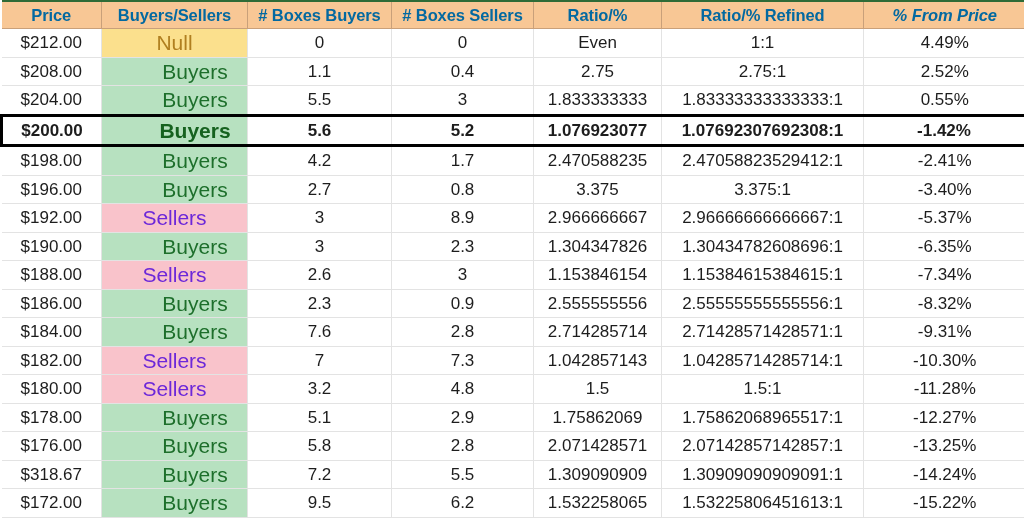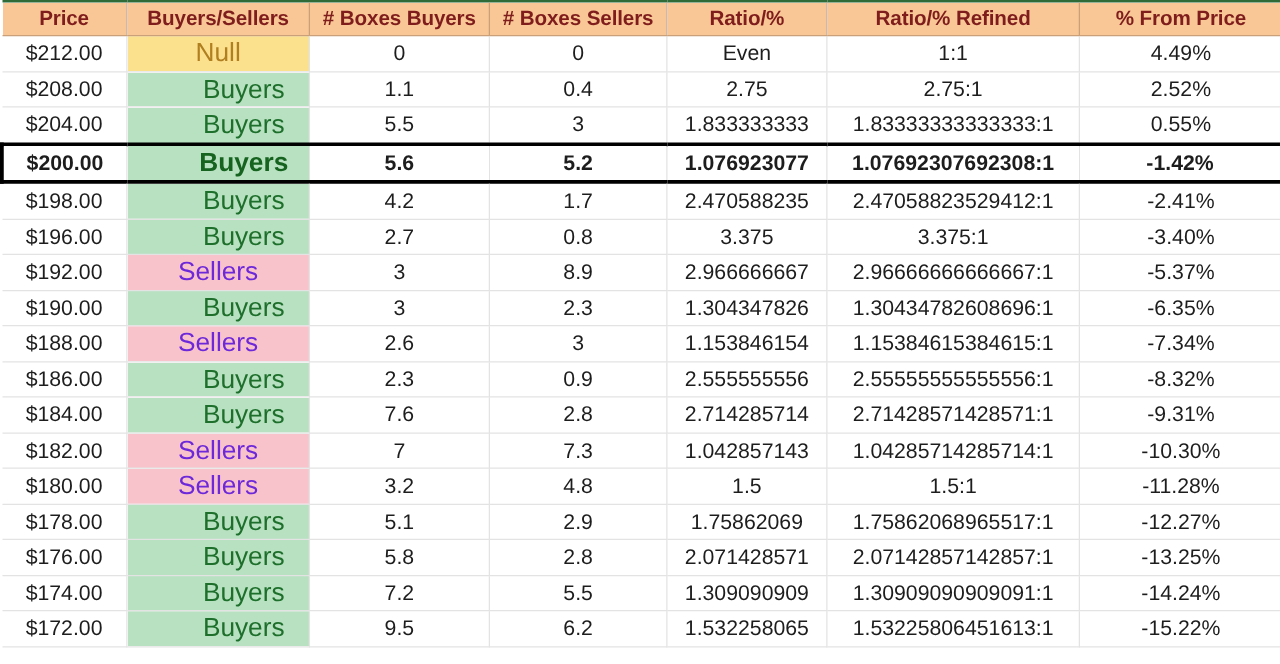--- a/index.html
+++ b/index.html
@@ -34,34 +34,34 @@
   col.c-bs       { width: 146px; }
   col.c-bb       { width: 144px; }
   col.c-bsell    { width: 142px; }
   col.c-ratio    { width: 128px; }
   col.c-refined  { width: 202px; }
   col.c-pct      { width: 162px; }
 
   
   thead th {
     background: #f8c795;
-    color: #7f1d1d;
+    color: #0369a1;
     font-weight: bold;
     font-size: 16.5px;
     text-align: center;
     height: 26px;
     padding: 0 2px;
     border-right: 1px solid #c9a07a;
     border-bottom: 1px solid #c9a07a;
     border-top: 2px solid #2f6b37;
     white-space: nowrap;
     overflow: hidden;
     letter-spacing: -0.1px;
   }
-  thead th:last-child { border-right: none; }
+  thead th:last-child { border-right: none; font-style: italic; }
 
   
   tbody td {
     height: 27.5px;
     font-size: 17px;
     color: #1d1d1d;
     text-align: center;
     border-bottom: 1px solid #e3e3e3;
     border-right: 1px solid #e3e3e3;
     padding: 0 3px;
@@ -251,21 +251,21 @@
         <tr>
           <td class="price">$176.00</td>
           <td class="sig buyers">Buyers</td>
           <td class="num">5.8</td>
           <td class="num">2.8</td>
           <td class="num">2.071428571</td>
           <td class="num">2.07142857142857:1</td>
           <td class="pct">-13.25%</td>
         </tr>
         <tr>
-          <td class="price">$174.00</td>
+          <td class="price">$318.67</td>
           <td class="sig buyers">Buyers</td>
           <td class="num">7.2</td>
           <td class="num">5.5</td>
           <td class="num">1.309090909</td>
           <td class="num">1.30909090909091:1</td>
           <td class="pct">-14.24%</td>
         </tr>
         <tr>
           <td class="price">$172.00</td>
           <td class="sig buyers">Buyers</td>

